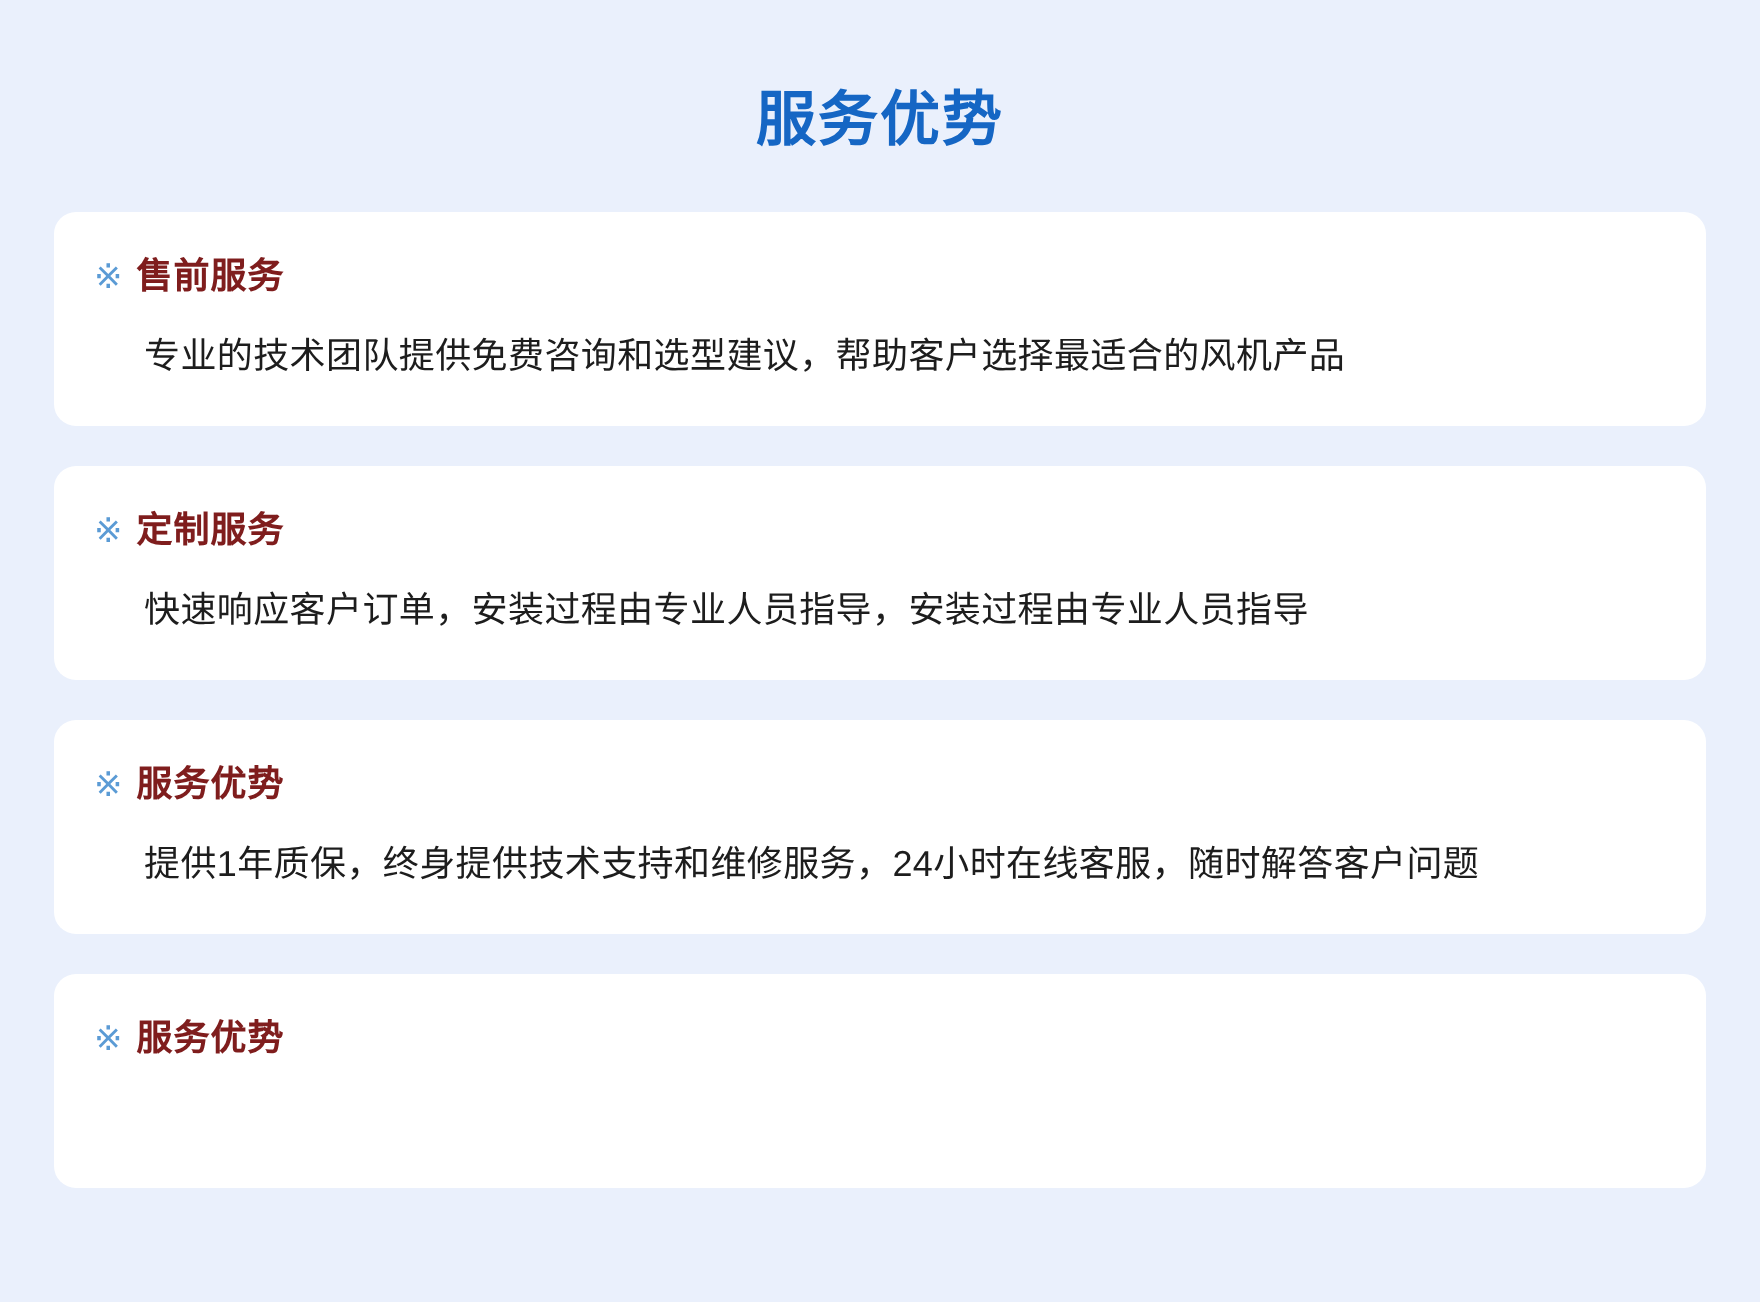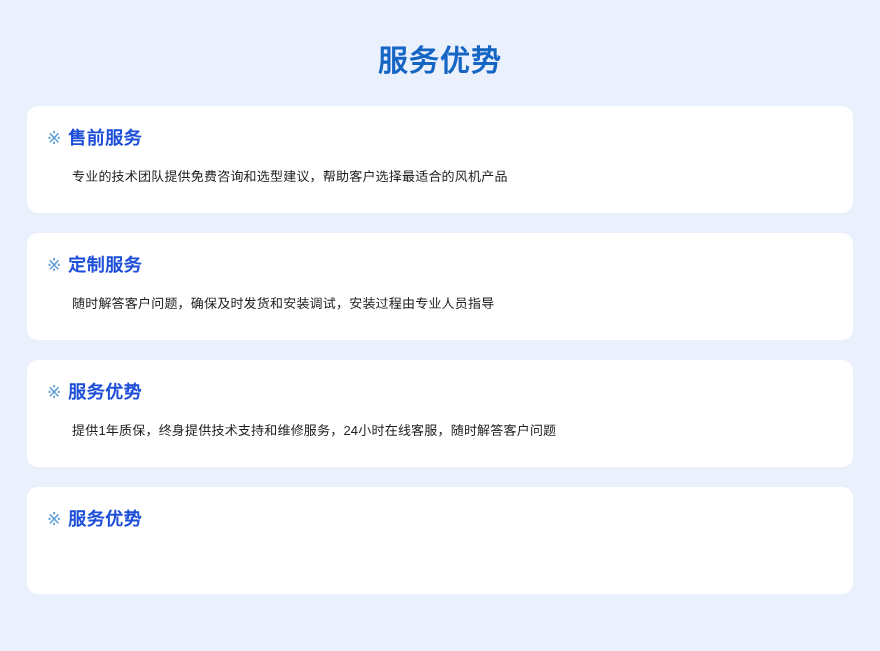--- a/index.html
+++ b/index.html
@@ -54,28 +54,28 @@
   }
   .mark-icon {
     font-size: 17px;
     color: #5b9bd5;
     font-family: "DejaVu Sans", sans-serif;
     line-height: 24px;
   }
   .card-title {
     font-size: 18px;
     font-weight: 700;
-    color: #1d4ed8;
+    color: #7f1d1d;
     letter-spacing: 0.5px;
     line-height: 24px;
   }
   .card-desc {
     margin-top: 16px;
     margin-left: 25px;
-    font-size: 13px;
+    font-size: 18px;
     line-height: 22px;
     color: #1d1d1d;
     letter-spacing: 0.2px;
     white-space: nowrap;
   }
 </style>
 </head>
 <body>
 
 <div class="page">
@@ -90,21 +90,21 @@
         <span class="card-title">售前服务</span>
       </div>
       <p class="card-desc">专业的技术团队提供免费咨询和选型建议，帮助客户选择最适合的风机产品</p>
     </section>
 
     <section class="card">
       <div class="card-head">
         <span class="mark-icon">※</span>
         <span class="card-title">定制服务</span>
       </div>
-      <p class="card-desc">随时解答客户问题，确保及时发货和安装调试，安装过程由专业人员指导</p>
+      <p class="card-desc">快速响应客户订单，安装过程由专业人员指导，安装过程由专业人员指导</p>
     </section>
 
     <section class="card">
       <div class="card-head">
         <span class="mark-icon">※</span>
         <span class="card-title">服务优势</span>
       </div>
       <p class="card-desc">提供1年质保，终身提供技术支持和维修服务，24小时在线客服，随时解答客户问题</p>
     </section>
 

